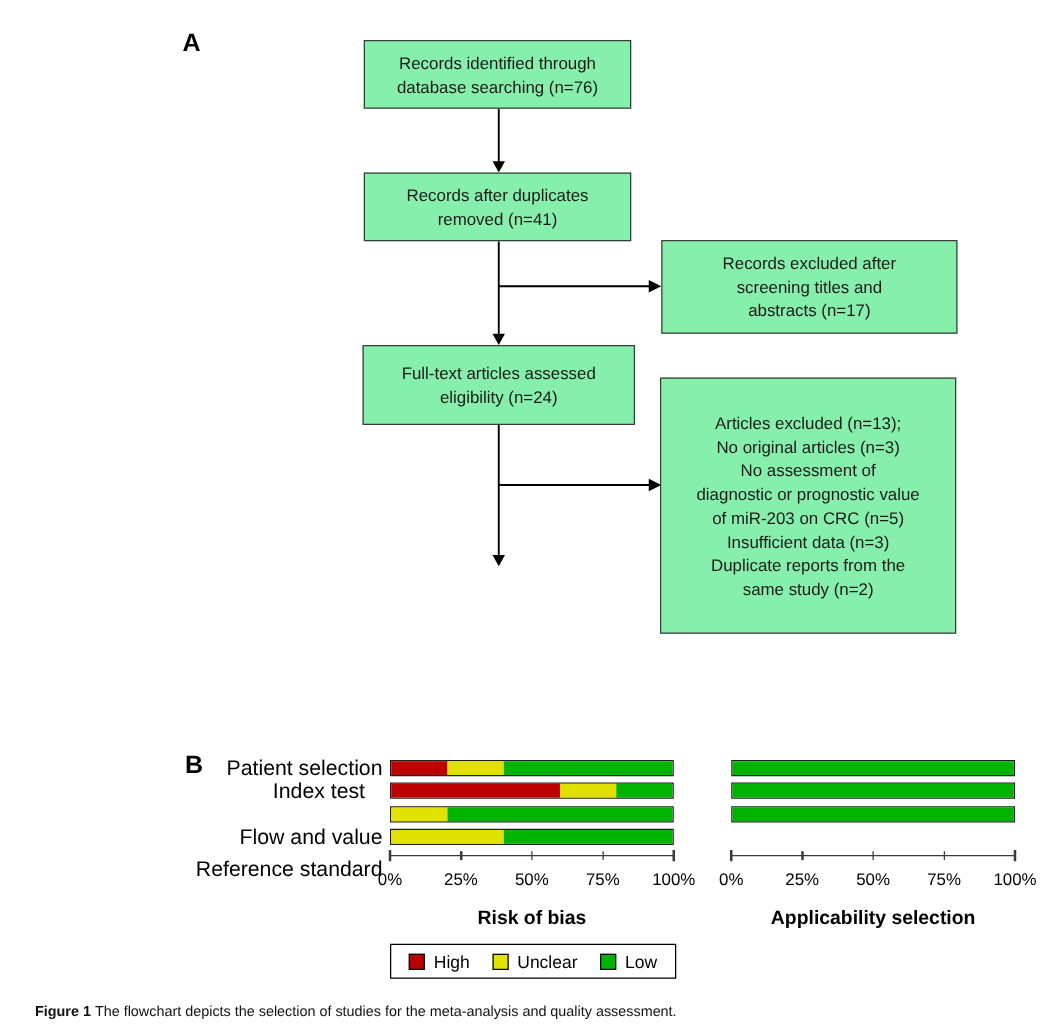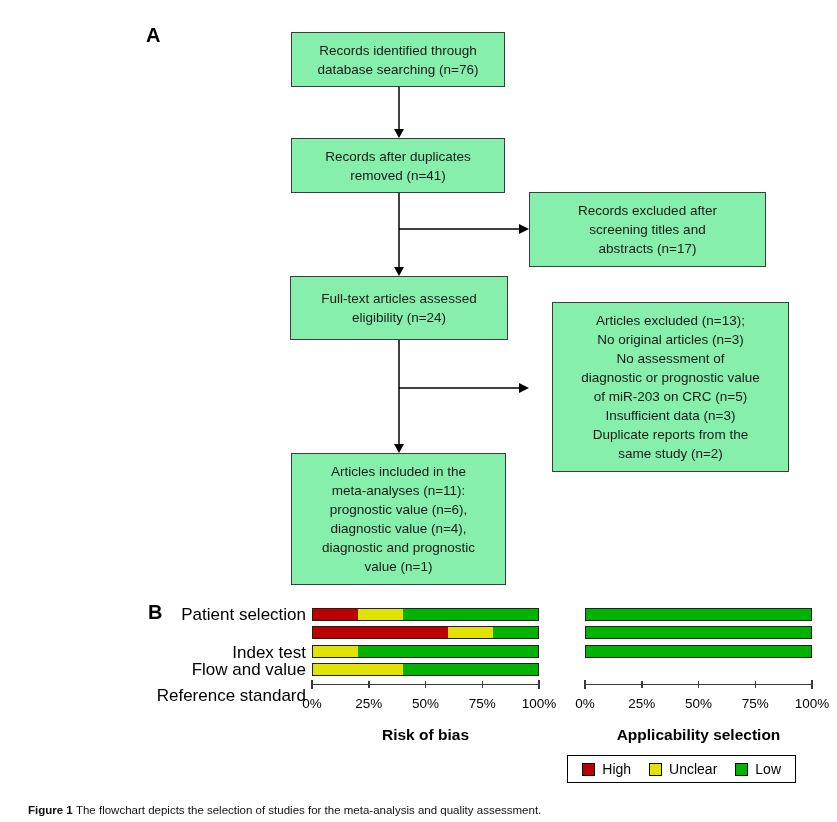--- a/index.html
+++ b/index.html
@@ -12,21 +12,21 @@
             box-sizing:border-box;padding:2px 6px;}
   #arrow-layer{position:absolute;left:0;top:0;pointer-events:none;}
   #chart-layer .bar-track{position:absolute;height:13px;box-sizing:border-box;
             border:1px solid #1f1f1f;display:flex;background:#fff;}
   #chart-layer .bar-seg{height:100%;}
   #chart-layer .row-label{position:absolute;text-align:right;font-size:17px;line-height:17px;color:#000;}
   #chart-layer .axis-line{position:absolute;height:0;border-top:1.5px solid #3a3a3a;}
   #chart-layer .axis-tick{position:absolute;width:1.5px;background:#3a3a3a;}
   #chart-layer .tick-label{position:absolute;transform:translateX(-50%);font-size:13.5px;color:#000;}
   #chart-layer .chart-title{position:absolute;text-align:center;font-size:15.5px;font-weight:bold;color:#000;}
-  #legend-wrap{position:absolute;left:296px;top:755px;width:500px;display:flex;justify-content:flex-end;}
+  #legend-wrap{position:absolute;left:312px;top:755px;width:500px;display:flex;justify-content:flex-start;}
   #legend-box{display:inline-flex;align-items:center;gap:18px;border:1px solid #000;background:#fff;padding:5px 14px;}
   .legend-item{display:flex;align-items:center;gap:7px;font-size:14px;color:#000;}
   .legend-swatch{width:13px;height:13px;border:1px solid #000;box-sizing:border-box;display:inline-block;}
   #caption{position:absolute;left:28px;top:803px;width:795px;font-size:11.5px;line-height:15px;color:#111;}
   #caption b{font-weight:bold;}
 </style>
 </head>
 <body>
 
 <div id="figure">
@@ -56,41 +56,35 @@
   <div class="flow-box" style="left:291px;top:138px;width:214px;height:55px">Records after duplicates
 removed (n=41)</div>
 
   <div class="flow-box" style="left:529px;top:192px;width:237px;height:75px">Records excluded after
 screening titles and
 abstracts (n=17)</div>
 
   <div class="flow-box" style="left:290px;top:276px;width:218px;height:64px">Full-text articles assessed
 eligibility (n=24)</div>
 
-  <div class="flow-box" style="left:552px;top:302px;width:237px;height:170px">Articles excluded (n=13);
+  <div class="flow-box" style="left:528px;top:302px;width:237px;height:205px">Articles excluded (n=13);
 No original articles (n=3)
 No assessment of
 diagnostic or prognostic value
 of miR-203 on CRC (n=5)
 Insufficient data (n=3)
 Duplicate reports from the
 same study (n=2)</div>
 
-  <div class="flow-box" style="left:291px;top:453px;width:215px;height:132px">Articles included in the
-meta-analyses (n=11):
-prognostic value (n=6),
-diagnostic value (n=4),
-diagnostic and prognostic
-value (n=1)</div>
 
   <div class="panel-label" style="left:148px;top:601px">B</div>
 
   <div id="chart-layer">
       <div class="row-label" style="left: 150px; top: 606px; width: 156px;">Patient selection</div>
-      <div class="row-label" style="left: 150px; top: 624.4px; width: 156px; margin-top: 20px;">Index test</div>
+      <div class="row-label" style="left: 136px; top: 624.4px; width: 156px;">Index test</div>
       <div class="row-label" style="left: 150px; top: 642.8px; width: 156px; margin-top: 44px;">Reference standard</div>
       <div class="row-label" style="left: 150px; top: 661.2px; width: 156px;">Flow and value</div>
       <div class="bar-track" style="left: 312px; top: 608px; width: 227px;">
         <div class="bar-seg" style="width: 20%; background: rgb(187, 0, 0);"></div>
         <div class="bar-seg" style="width: 20%; background: rgb(226, 226, 0);"></div>
         <div class="bar-seg" style="width: 60%; background: rgb(0, 179, 0);"></div>
       </div>
       <div class="bar-track" style="left: 312px; top: 626.4px; width: 227px;">
         <div class="bar-seg" style="width: 60%; background: rgb(187, 0, 0);"></div>
         <div class="bar-seg" style="width: 20%; background: rgb(226, 226, 0);"></div>

